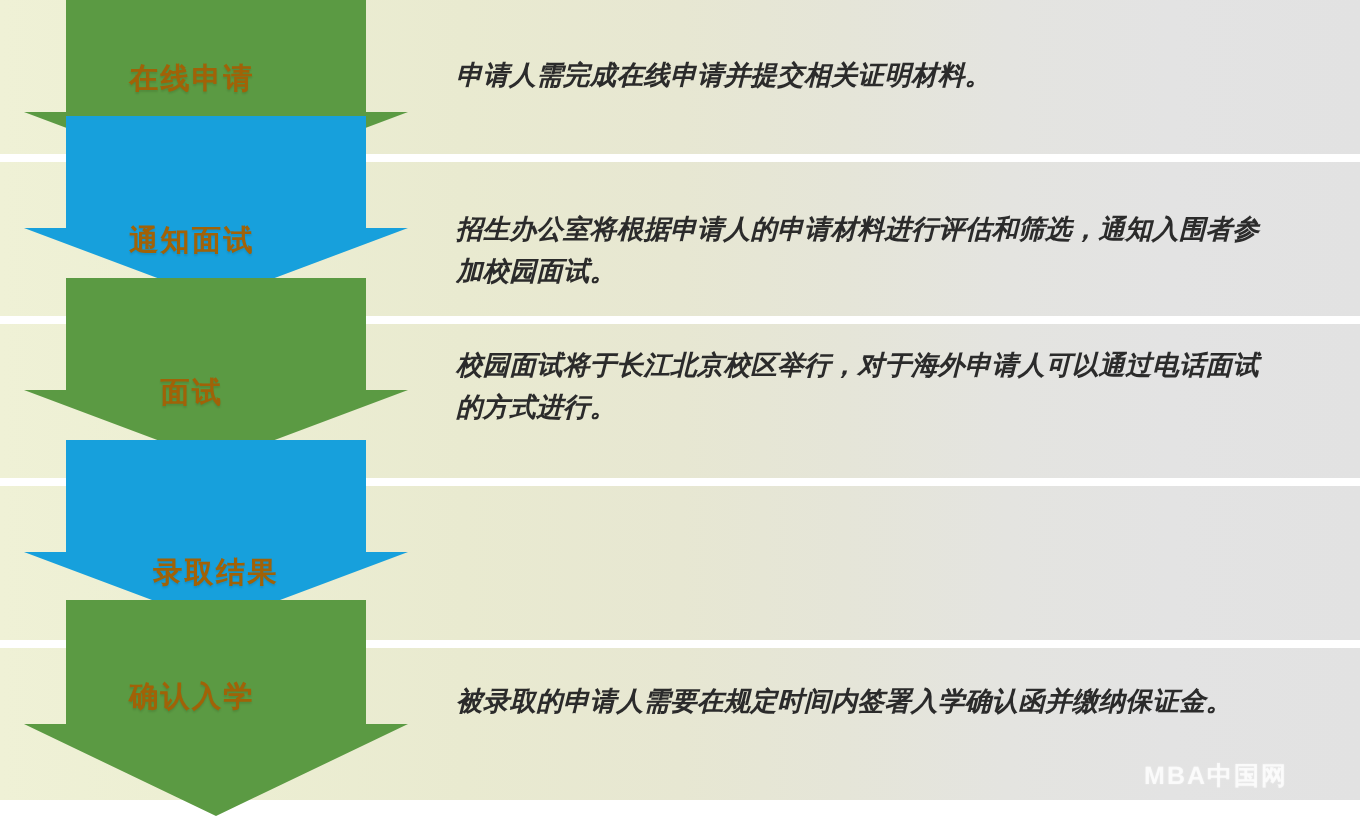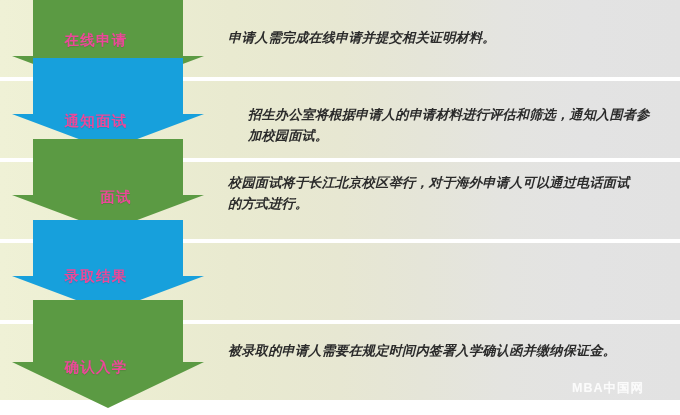--- a/index.html
+++ b/index.html
@@ -43,21 +43,21 @@
     display: block;
     width: 192px;
     height: 100%;
     overflow: visible;
   }
   .arrow-label {
     position: absolute;
     left: 0;
     width: 192px;
     text-align: center;
-    color: #ec4899;
+    color: #a16207;
     font-size: 14.5px;
     font-weight: bold;
     letter-spacing: 1.2px;
     line-height: 1;
     white-space: nowrap;
     text-shadow: 0 1px 1px rgba(0,0,0,0.10);
   }
 
   
   .desc {
@@ -114,38 +114,38 @@
         <polygon points="21,0 171,0 171,56 192,56 96,92 0,56 21,56" fill="#17a0dc"></polygon>
       </svg>
     </div>
     <div class="arrow-label" style="top:114px;">通知面试</div>
 
     <div class="arrow" style="top:139px;height:92px;">
       <svg viewBox="0 0 192 92" preserveAspectRatio="none" aria-hidden="true">
         <polygon points="21,0 171,0 171,56 192,56 96,92 0,56 21,56" fill="#5b9a43"></polygon>
       </svg>
     </div>
-    <div class="arrow-label" style="top:190px;margin-left:20px;">面试</div>
+    <div class="arrow-label" style="top:190px;">面试</div>
 
     <div class="arrow" style="top:220px;height:92px;">
       <svg viewBox="0 0 192 92" preserveAspectRatio="none" aria-hidden="true">
         <polygon points="21,0 171,0 171,56 192,56 96,92 0,56 21,56" fill="#17a0dc"></polygon>
       </svg>
     </div>
-    <div class="arrow-label" style="top:269px;">录取结果</div>
+    <div class="arrow-label" style="top:280px;margin-left:12px;">录取结果</div>
 
     <div class="arrow" style="top:300px;height:108px;">
       <svg viewBox="0 0 192 108" preserveAspectRatio="none" aria-hidden="true">
         <polygon points="21,0 171,0 171,62 192,62 96,108 0,62 21,62" fill="#5b9a43"></polygon>
       </svg>
     </div>
-    <div class="arrow-label" style="top:361px;font-family:Liberation Mono, monospace;">确认入学</div>
+    <div class="arrow-label" style="top:342px;">确认入学</div>
 
   </div>
 
   <div class="desc" style="top:27px;">申请人需完成在线申请并提交相关证明材料。</div>
-  <div class="desc" style="top:104px;margin-left:20px;">招生办公室将根据申请人的申请材料进行评估和筛选，通知入围者参加校园面试。</div>
+  <div class="desc" style="top:104px;">招生办公室将根据申请人的申请材料进行评估和筛选，通知入围者参加校园面试。</div>
   <div class="desc" style="top:172px;">校园面试将于长江北京校区举行，对于海外申请人可以通过电话面试的方式进行。</div>
   <div class="desc" style="top:340px;">被录取的申请人需要在规定时间内签署入学确认函并缴纳保证金。</div>
 
   <div class="watermark">MBA中国网</div>
 
 </div>
 
 </body></html>

